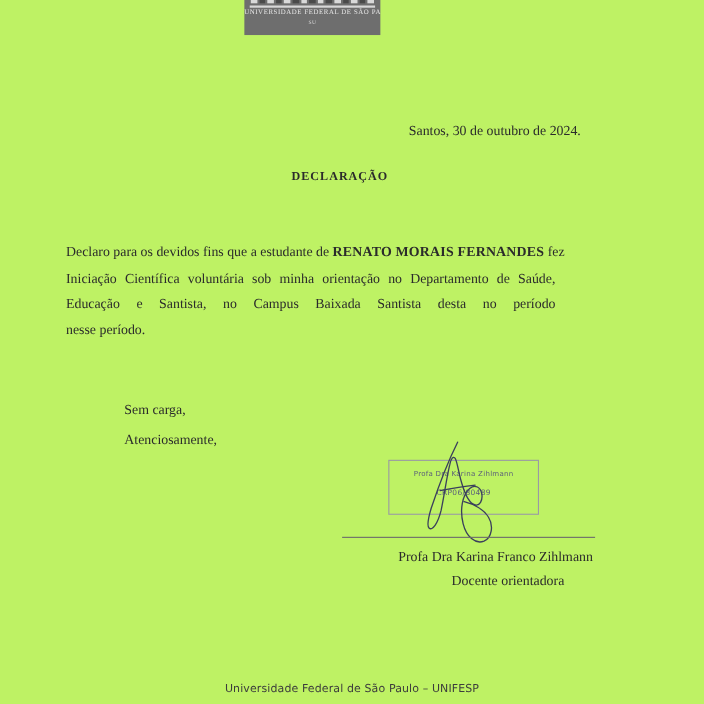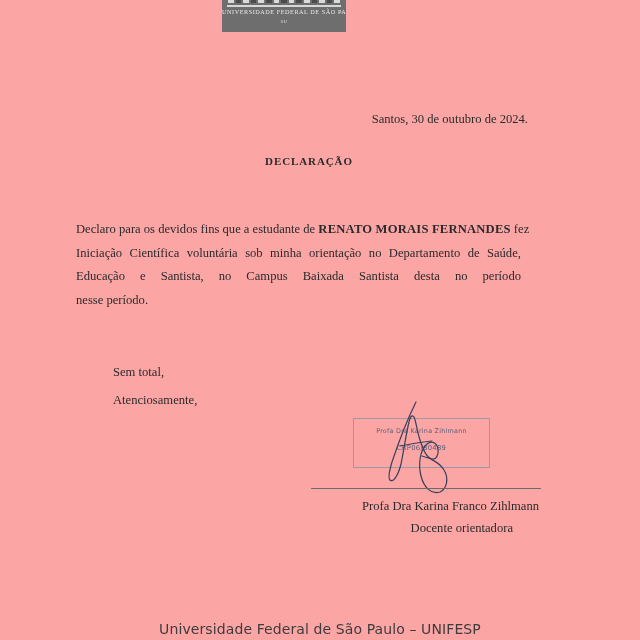--- a/index.html
+++ b/index.html
@@ -13,21 +13,21 @@
     font-family: "Liberation Serif", serif;
     color: #2b2b2b;
     position: relative;
     overflow: hidden;
     -webkit-font-smoothing: antialiased;
   }
 
   .page {
     position: absolute;
     inset: 0;
-    background: #fca5a5;
+    background: #bef264;
   }
 
   
   .logo-wrap {
     position: absolute;
     left: 222px;
     top: -20px;
     width: 124px;
     height: 52px;
     overflow: hidden;
@@ -103,21 +103,21 @@
     top: 155px;
     text-align: center;
     font-size: 11px;
     font-weight: bold;
     letter-spacing: 0.9px;
     padding-right: 22px;
   }
 
   .body-block {
     position: absolute;
-    left: 76px;
+    left: 60px;
     top: 218px;
     width: 445px;
   }
   .body-line {
     font-size: 12.6px;
     line-height: 23.6px;
     white-space: nowrap;
   }
   .body-line.justify {
     display: flex;
@@ -196,21 +196,21 @@
   }
 
   
   .footer {
     position: absolute;
     left: 0;
     right: 0;
     top: 621px;
     text-align: center;
     font-family: "DejaVu Sans", sans-serif;
-    font-size: 14px;
+    font-size: 10px;
     color: #3c3c3c;
     letter-spacing: 0.1px;
   }
 </style>
 </head>
 <body>
 
 <div class="page">
 
   <div class="logo-wrap">
@@ -267,21 +267,21 @@
         <span>Baixada</span>
         <span>Santista</span>
         <span>desta</span>
         <span>no</span>
         <span>período</span>
       </div>
     <div class="body-line">nesse período.</div>
   </div>
 
   <div class="closing">
-    <div>Sem total,</div>
+    <div>Sem carga,</div>
     <div>Atenciosamente,</div>
   </div>
 
   <div class="stamp">
     <div class="stamp-line1">Profa Dra Karina Zihlmann</div>
     <div class="stamp-line2">CRP06/80489</div>
   </div>
 
   <svg class="signature-svg" viewBox="0 0 130 100">
     <g fill="none" stroke="#3a3f5c" stroke-width="1.2" stroke-linecap="round" stroke-linejoin="round">

